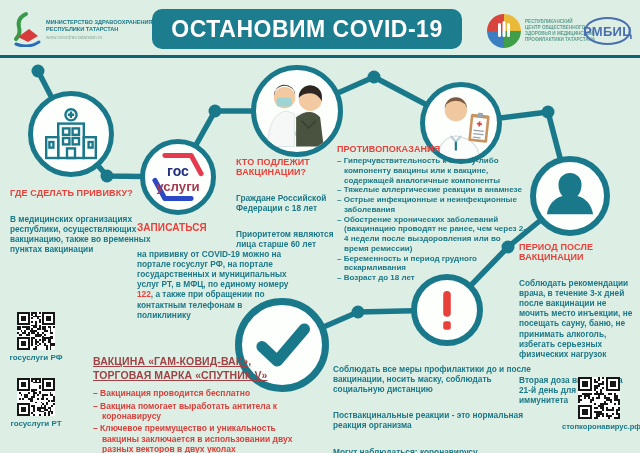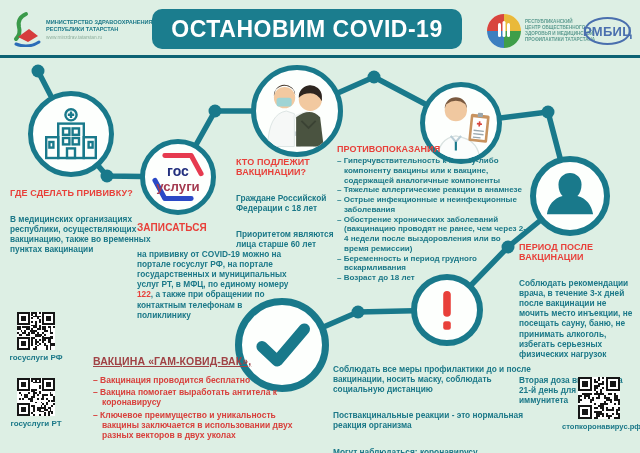--- a/index.html
+++ b/index.html
@@ -230,21 +230,21 @@
     <p>Вторая доза вводится на 21-й день для усиления иммунитета</p>
   </div>
 
   <div class="sec s-imp">
     <p style="margin-bottom:0">Соблюдать все меры профилактики до и после вакцинации, носить маску, соблюдать социальную дистанцию</p>
     <p style="margin-bottom:0">Поствакцинальные реакции - это нормальная реакция организма</p>
     <p>Могут наблюдаться: коронавирусу, покраснение в месте укола, першение в горле, головная боль, кратковременное повышение температуры</p>
   </div>
 
   <div class="sec s-vacc">
-    <h3><span>ВАКЦИНА «ГАМ-КОВИД-ВАК»,</span><br></h3>
+    <h3><span>ВАКЦИНА «ГАМ-КОВИД-ВАК»,</span><br><span>ТОРГОВАЯ МАРКА «СПУТНИК V»</span></h3>
     <ul>
       <li>Вакцинация проводится бесплатно</li>
       <li>Вакцина помогает выработать антитела к коронавирусу</li>
       <li>Ключевое преимущество и уникальность вакцины заключается в использовании двух разных векторов в двух уколах</li>
     </ul>
   </div>
 
   <div class="qr q-rf">
     <svg width="38" height="38" viewBox="0 0 42 42" shape-rendering="crispEdges">
         <g fill="#161616">

